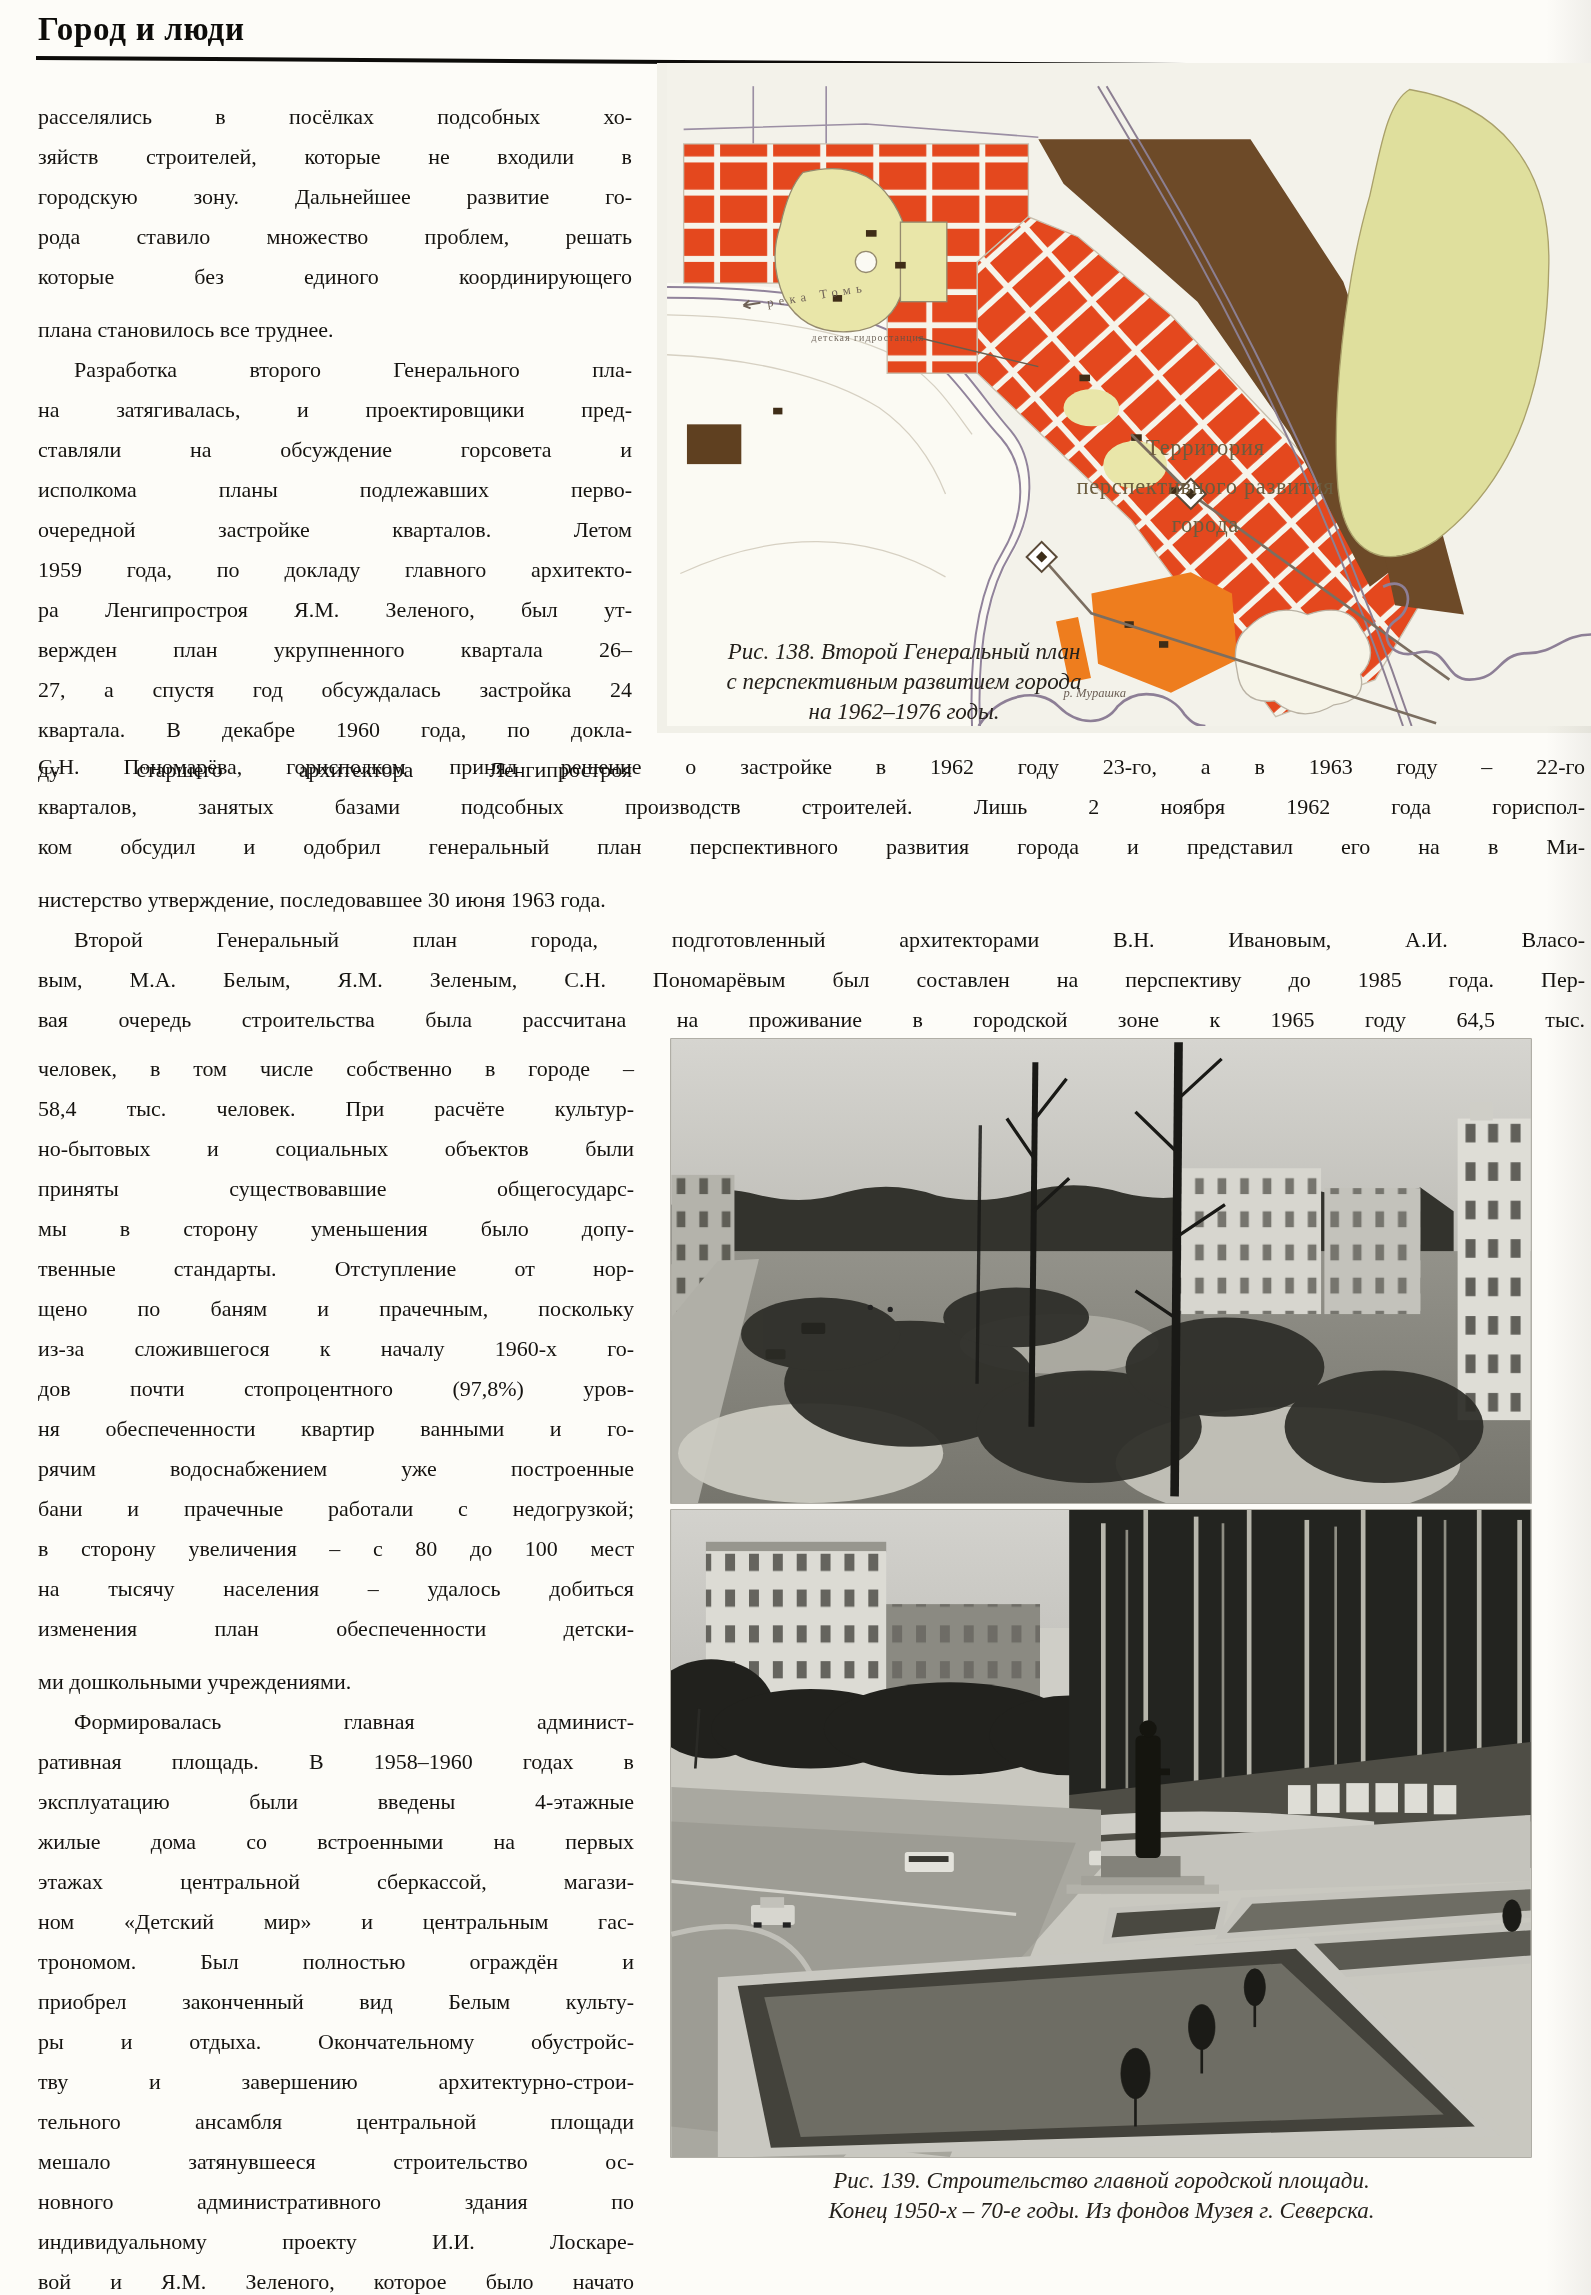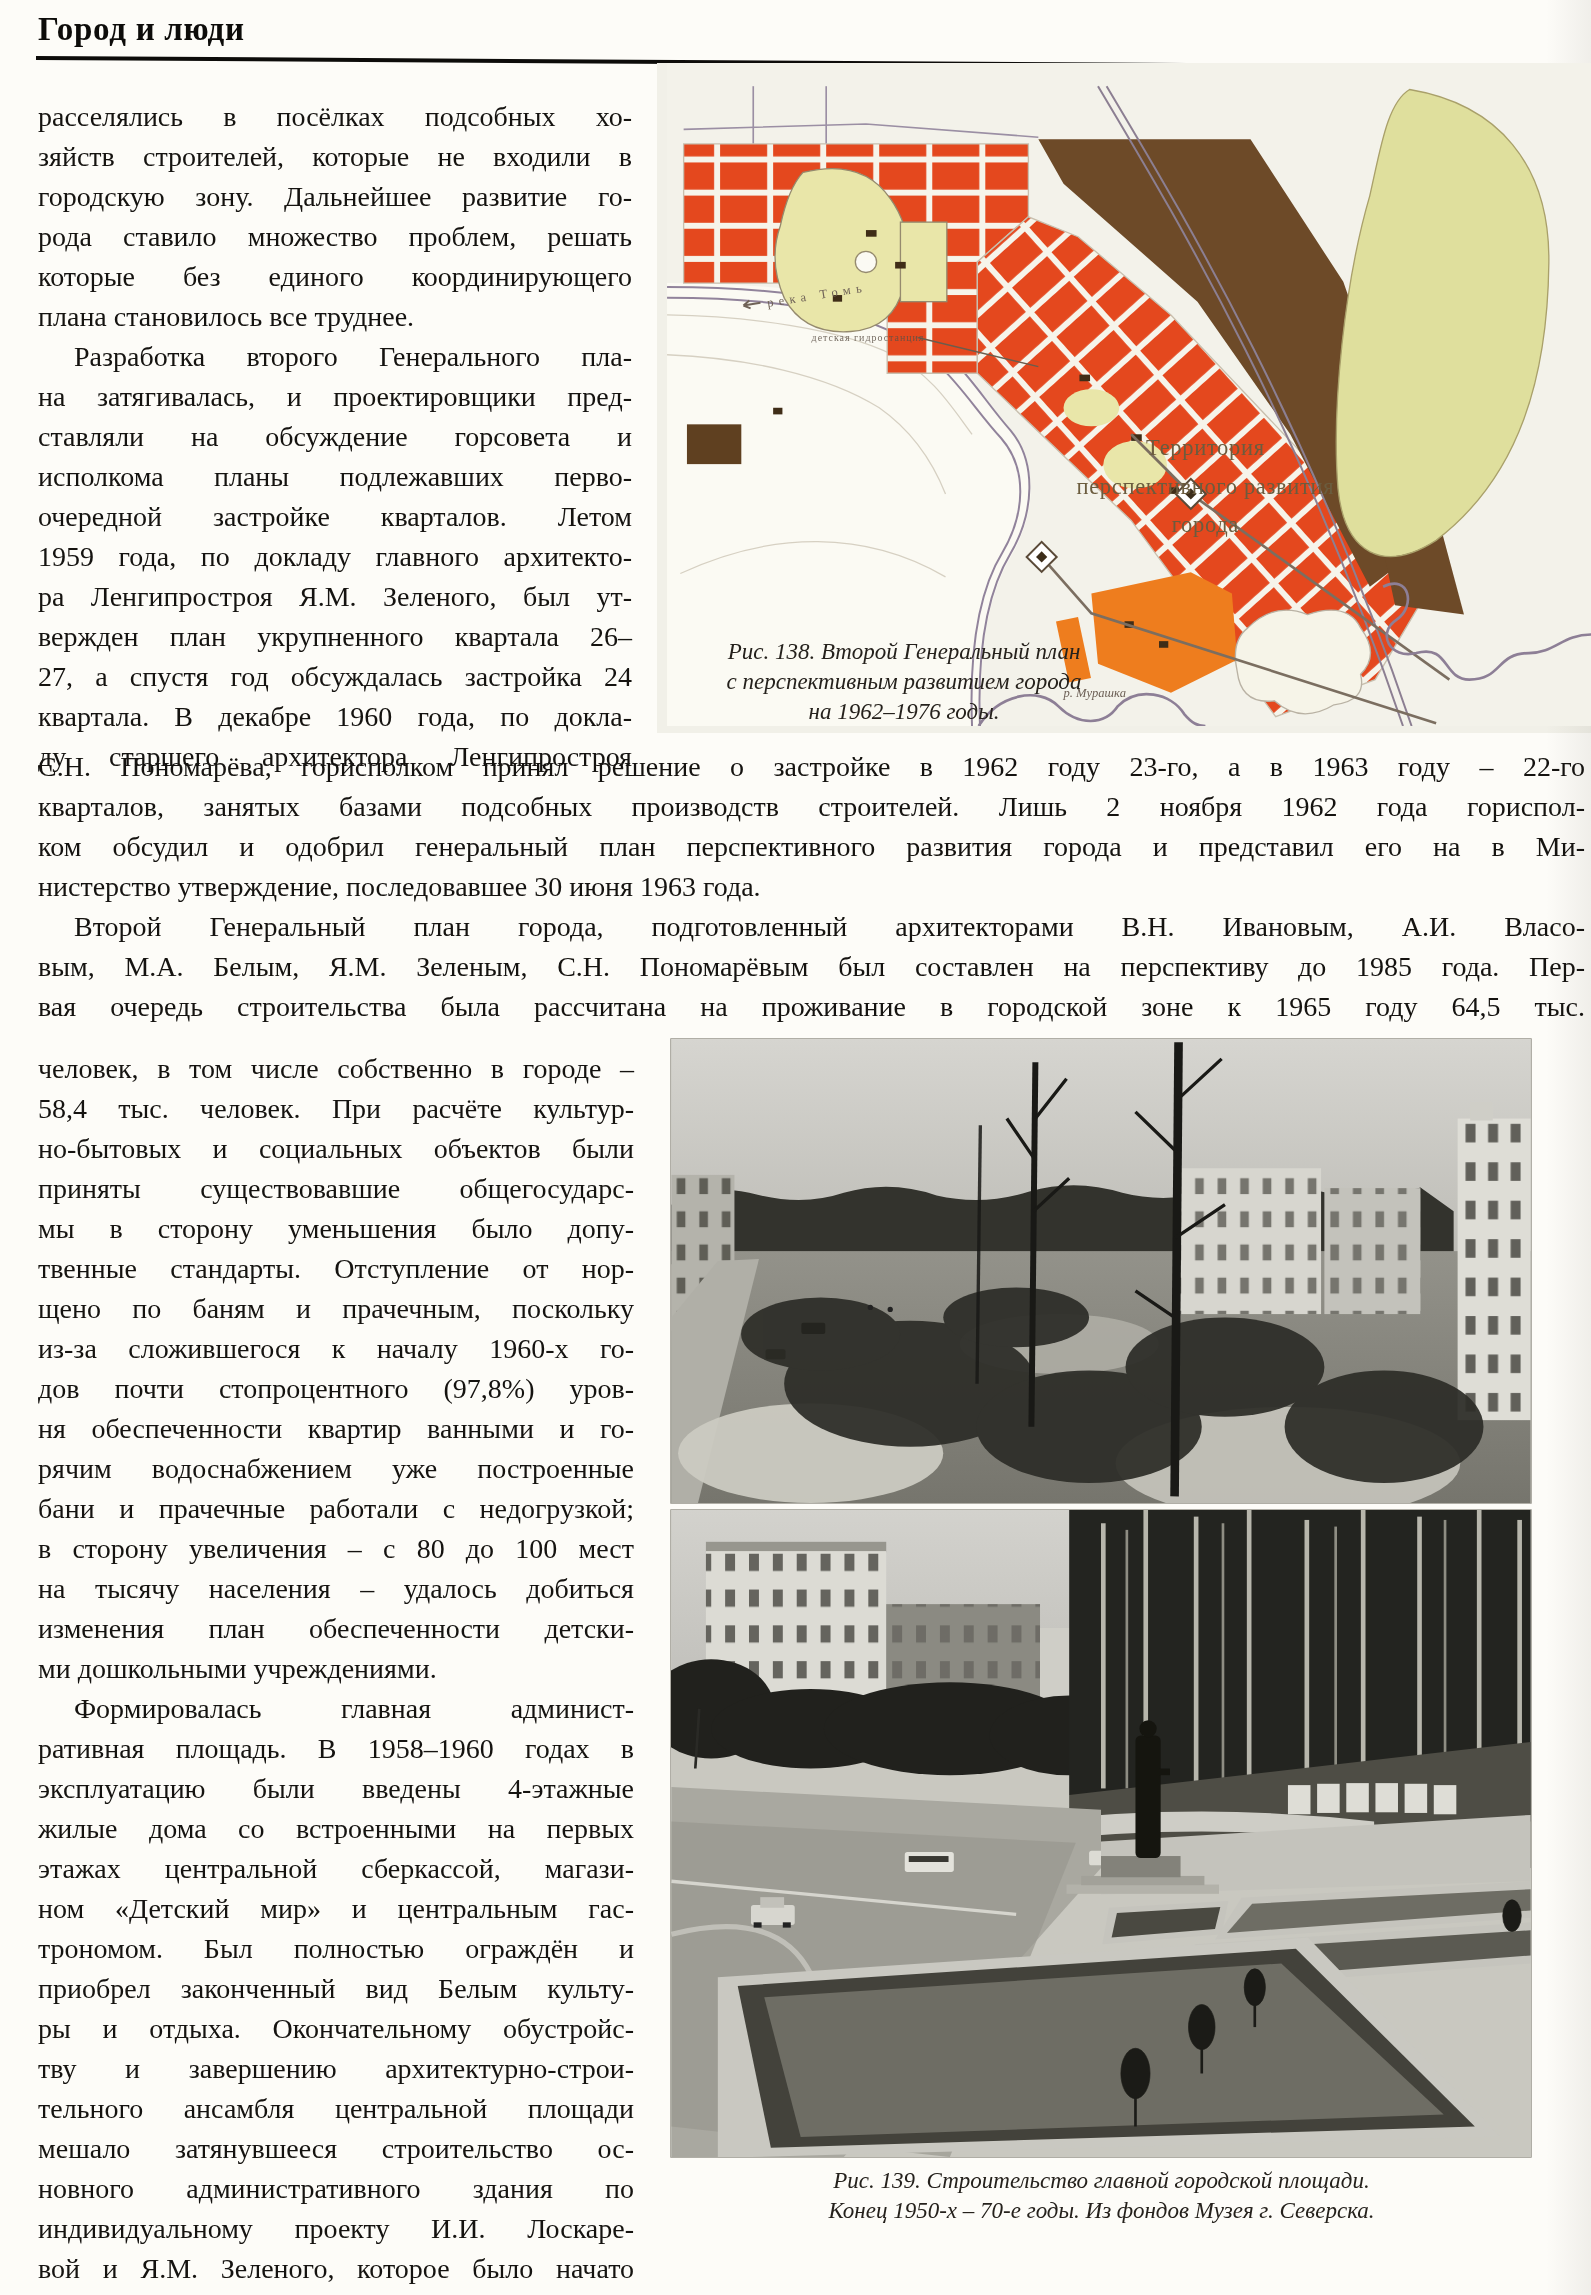--- a/index.html
+++ b/index.html
@@ -4,27 +4,27 @@
 <style>
   html,body{margin:0;padding:0;background:#e8e6e0;}
   .page{position:relative;width:1592px;height:2295px;background:#fdfcf8;overflow:hidden;
         font-family:"Liberation Serif","DejaVu Serif",serif;color:#151310;}
   
   .running-head{position:absolute;left:38px;top:10.6px;font-size:33px;font-weight:bold;letter-spacing:0.7px;color:#0d0c0a;}
   .head-rule{position:absolute;left:36px;top:56px;width:1551px;height:4px;background:#0d0c0a;transform:rotate(0.35deg);transform-origin:left center;}
   .pageno{position:absolute;left:1523px;top:78px;width:69px;height:49px;background:#0b0b0a;color:#f6f5ef;
           display:flex;align-items:center;justify-content:center;font-size:33px;letter-spacing:1.3px;}
   
-  .textcol{position:absolute;font-size:28px;line-height:40px;}
+  .textcol{position:absolute;font-size:22px;line-height:40px;}
   #col-top{left:38px;top:97px;width:594px;}
   #full-block{left:38px;top:747px;width:1547px;line-height:40px;}
   #col-bottom{left:38px;top:1049px;width:596px;}
   .line{text-align:justify;text-align-last:justify;}
   .line.ind{text-indent:36px;}
-  .line.end{text-align-last:left;}
+  .line.end{text-align-last:left;margin-top:13px;}
   
   .mapfig{position:absolute;left:667px;top:63px;width:925px;height:663px;}
   .mapfig svg{display:block;}
   .caption{position:absolute;z-index:5;}
   .caption .line{text-align-last:center;font-style:italic;font-size:23px;line-height:30px;color:#25211c;}
   #cap138{left:675px;top:637px;width:458px;}
   #cap139{left:671px;top:2166px;width:861px;}
   .photo{position:absolute;left:671px;background:#c9c8c0;box-shadow:0 0 0 0.7px #8f8d84;}
   #photo1{top:1039px;width:860px;height:464px;}
   #photo2{top:1510px;width:860px;height:647px;}

